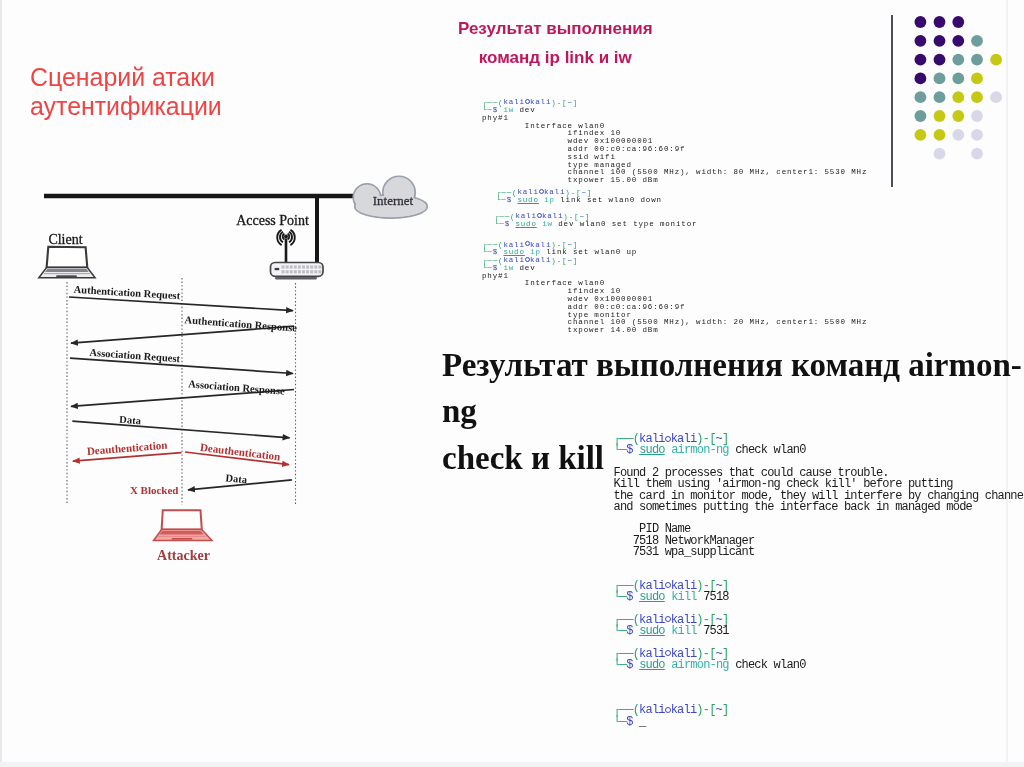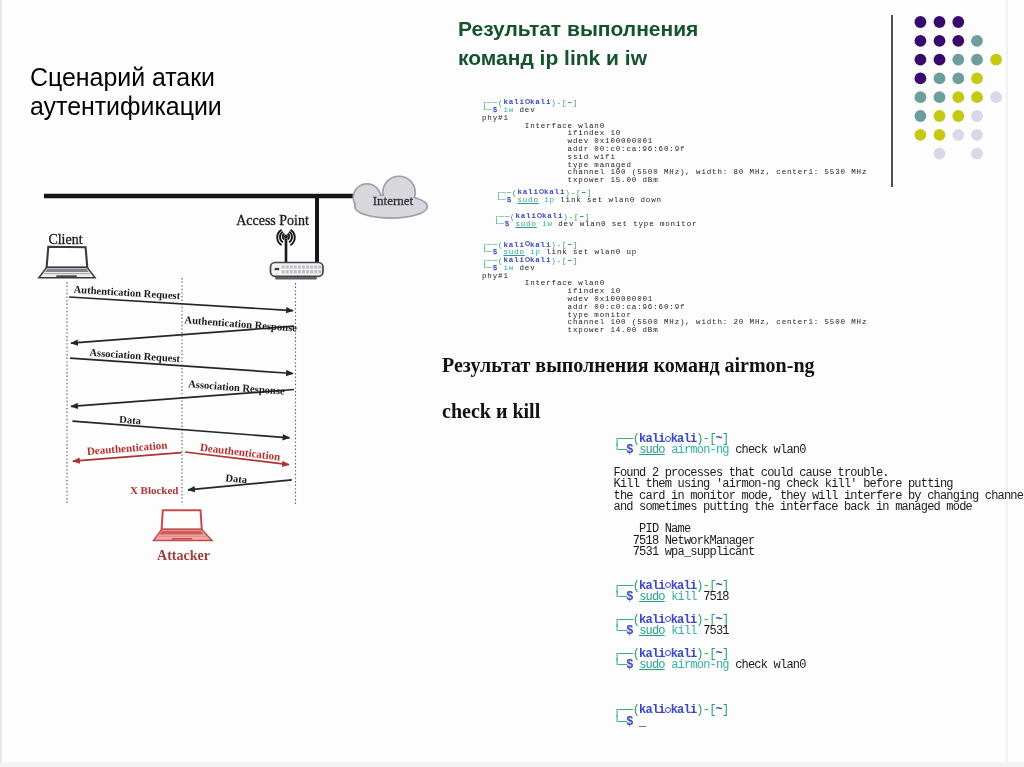--- a/index.html
+++ b/index.html
@@ -1,31 +1,31 @@
 <!DOCTYPE html>
 <html><head>
 <meta charset="utf-8">
 <style>
 html,body{margin:0;padding:0;}
 body{width:1024px;height:767px;background:#fdfdfd;position:relative;overflow:hidden;
      font-family:"Liberation Sans",sans-serif;}
 .abs{position:absolute;}
-#t1{left:30px;top:62.5px;font-size:24.9px;line-height:29px;color:#000000;}
-#t2{left:458px;top:14.2px;font-size:21px;line-height:29px;font-weight:bold;color:#14532d;}
-#t3{left:442px;top:341.8px;font-family:"Liberation Serif",serif;font-size:20px;line-height:46.5px;
+#t1{left:30px;top:62.5px;font-size:24.9px;line-height:29px;color:#ef4444;}
+#t2{left:458px;top:14.2px;font-size:17px;line-height:29px;font-weight:bold;color:#be185d;text-align:center;}
+#t3{left:442px;top:341.8px;font-family:"Liberation Serif",serif;font-size:33px;line-height:46.5px;
     font-weight:bold;color:#111;}
 #vline{left:891px;top:15px;width:2px;height:172px;background:#4d4d57;}
 #rline{left:1006px;top:0;width:2px;height:767px;background:#f2f2f5;}
 #bbar{left:0;top:762px;width:1024px;height:5px;background:#f3f3f5;}
 #lline{left:0;top:0;width:2px;height:767px;background:#e7e7ec;}
 pre{margin:0;font-family:"Liberation Mono",monospace;color:#1b1b1b;}
 .t1{font-size:7.5px;line-height:7.8px;letter-spacing:0.85px;}
 .t2{font-size:12px;line-height:11.3px;letter-spacing:-0.8px;}
 .g{color:#26a269;}
-.b{color:#3b47c4;font-weight:bold;}
+.b{color:#3b47c4;font-weight:normal;}
 .c{color:#33b0a8;text-align:center;}
 .s{color:#279e8c;text-decoration:underline;}
 .k1{display:inline-block;width:5.1px;height:5.1px;border:1px solid #3b47c4;border-radius:50%;box-sizing:border-box;margin-bottom:0.5px;}
 .k2{display:inline-block;width:6px;height:6px;border:1.2px solid #3b47c4;border-radius:50%;box-sizing:border-box;margin-bottom:0.5px;}
 </style>
 </head>
 <body>
 <div class="abs" id="lline"></div>
 <div class="abs" id="rline"></div>
 <div class="abs" id="bbar"></div>

